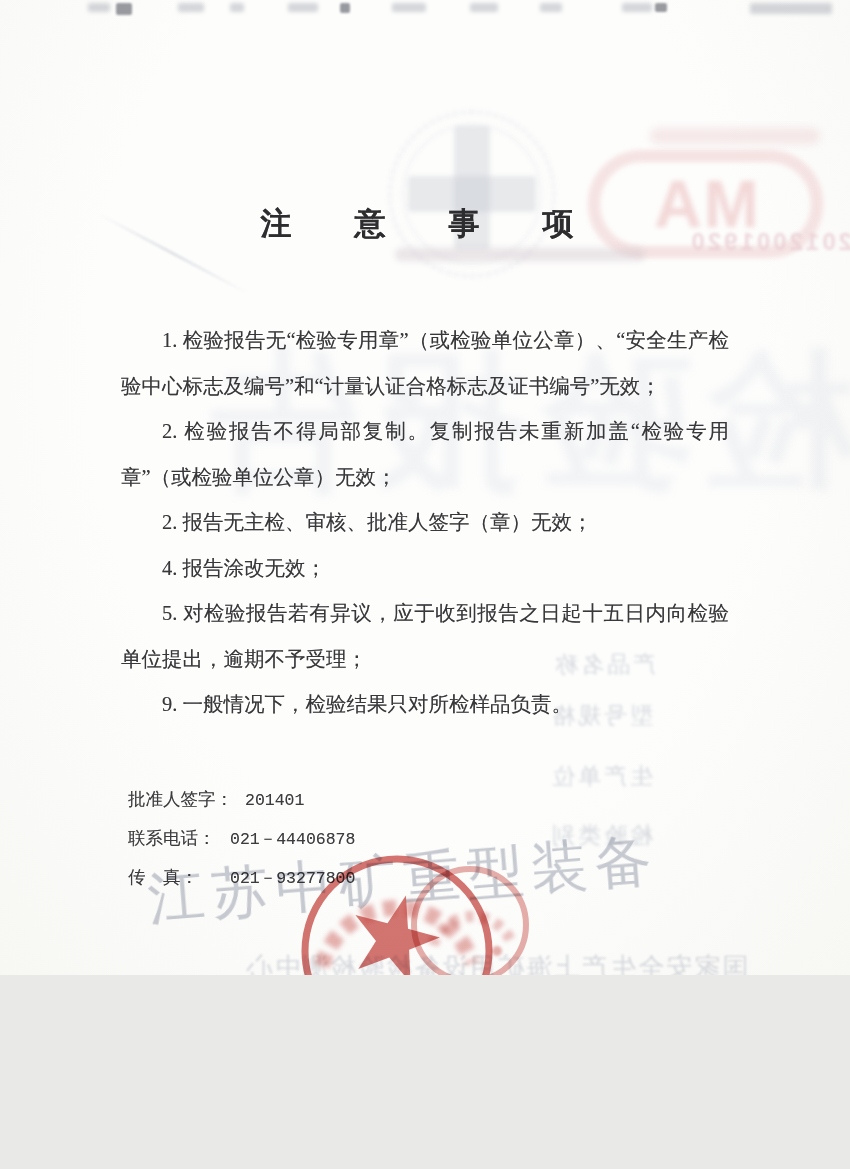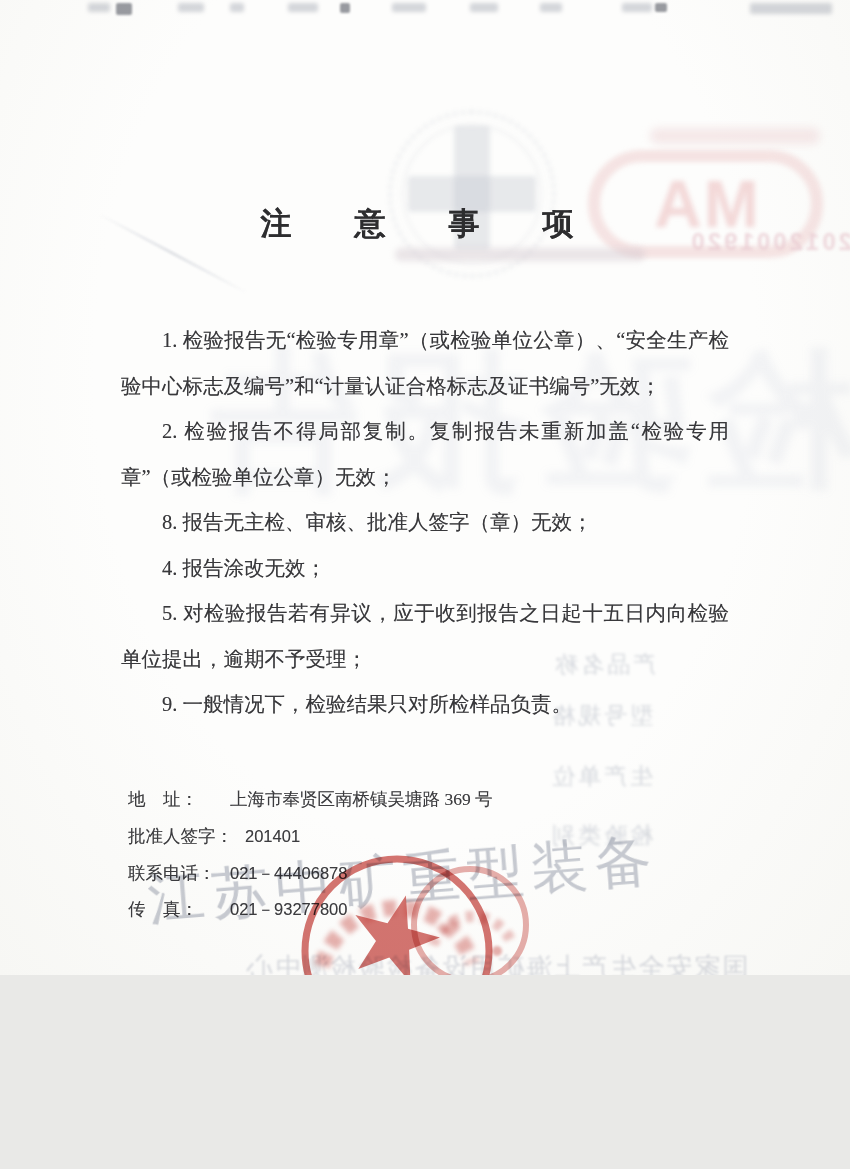--- a/index.html
+++ b/index.html
@@ -30,21 +30,21 @@
   .form-label{transform:scaleX(-1);font-size:23px;letter-spacing:3px;color:rgba(160,166,181,.42);filter:blur(1.8px);z-index:1;}
   .crease{left:88px;top:252px;width:170px;height:3px;background:linear-gradient(90deg,transparent,rgba(195,199,208,.5),transparent);transform:rotate(28deg);filter:blur(1px);z-index:1;}
   
   .doc-title{left:0;top:203px;width:100%;text-align:center;font-size:31px;font-weight:700;letter-spacing:16px;
     color:#2d2d2f;z-index:3;text-shadow:0 0 .6px rgba(45,45,47,.6);}
   .notices{left:121px;top:318px;width:608px;font-size:20.5px;line-height:45.5px;color:#38383b;text-align:justify;z-index:3;
     text-shadow:0 0 .5px rgba(56,56,59,.45);}
   .notices p{margin:0;text-indent:2em;}
   .contact{left:128px;top:781px;font-size:17.5px;line-height:36.8px;color:#3c3c3f;z-index:3;text-shadow:0 0 .5px rgba(60,60,63,.4);}
   .c-label{display:inline-block;min-width:90px;margin-right:12px;}
-  .c-latin{font-family:Liberation Sans, sans-serif;font-size:16.5px;}
+  .c-latin{font-family:Liberation Mono, monospace;font-size:16.5px;}
   
   .company-wm{left:148px;top:862px;font-size:57px;letter-spacing:7px;transform:rotate(-4.5deg);transform-origin:left center;
     color:rgba(156,163,176,.55);filter:blur(.6px);white-space:nowrap;z-index:4;mix-blend-mode:multiply;}
   .bottom-line{left:168px;top:950px;width:580px;transform:scaleX(-1);font-size:26px;letter-spacing:2px;white-space:nowrap;
     color:rgba(162,168,182,.42);filter:blur(1.3px);z-index:2;}
   
   .stamp{z-index:5;mix-blend-mode:multiply;filter:blur(.4px);}
 </style>
 </head>
 <body>
@@ -90,30 +90,27 @@
   <div class="abs form-label" style="left:552px;top:649px;">产品名称</div>
   <div class="abs form-label" style="left:549px;top:700px;">型号规格</div>
   <div class="abs form-label" style="left:549px;top:761px;">生产单位</div>
   <div class="abs form-label" style="left:549px;top:820px;">检验类别</div>
 
   <div class="abs doc-title">注　意　事　项</div>
 
   <div class="abs notices">
     <p>1. 检验报告无“检验专用章”（或检验单位公章）、“安全生产检验中心标志及编号”和“计量认证合格标志及证书编号”无效；</p>
     <p>2. 检验报告不得局部复制。复制报告未重新加盖“检验专用章”（或检验单位公章）无效；</p>
-    <p>8. 报告无主检、审核、批准人签字（章）无效；</p>
+    <p>2. 报告无主检、审核、批准人签字（章）无效；</p>
     <p>4. 报告涂改无效；</p>
     <p>5. 对检验报告若有异议，应于收到报告之日起十五日内向检验单位提出，逾期不予受理；</p>
     <p>9. 一般情况下，检验结果只对所检样品负责。</p>
   </div>
 
   <div class="abs contact">
-    <div>
-      <span class="c-label">地　址：</span><span>上海市奉贤区南桥镇吴塘路 369 号</span>
-    </div>
     <div>
       <span class="c-label">批准人签字：</span><span class="c-latin">201401</span>
     </div>
     <div>
       <span class="c-label">联系电话：</span><span class="c-latin">021－44406878</span>
     </div>
     <div>
       <span class="c-label">传　真：</span><span class="c-latin">021－93277800</span>
     </div>
   </div>

